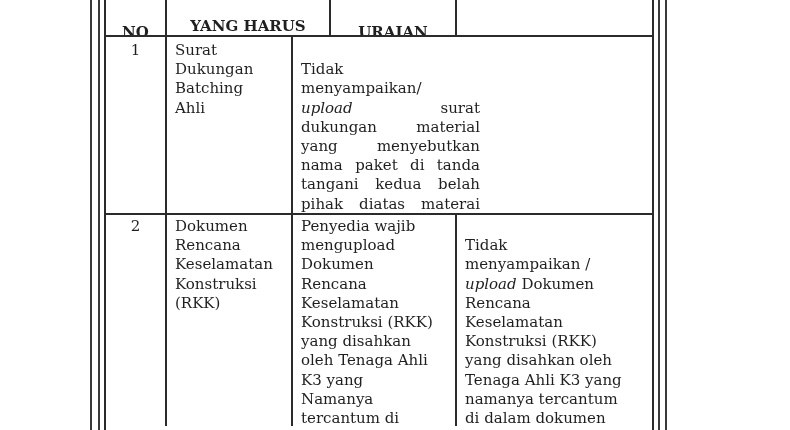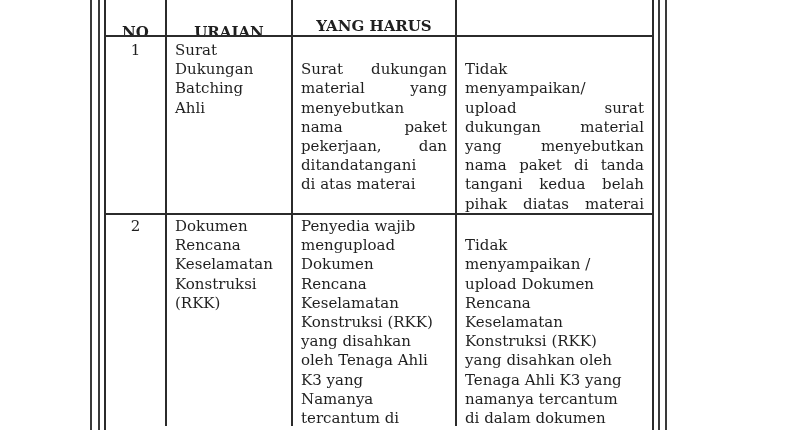--- a/index.html
+++ b/index.html
@@ -67,62 +67,53 @@
 
   .justify-lines {
     text-align: justify;
     text-align-last: justify;
   }
   .last-line-left {
     display: block;
     text-align: left;
     text-align-last: left;
   }
-  .seg-italic { }
+  .seg-italic { font-style: italic; }
 </style>
 </head>
 <body>
 
 <div class="page">
 
   <div class="vline l1"></div>
   <div class="vline l2"></div>
   <div class="vline r1"></div>
   <div class="vline r2"></div>
 
   <div class="doc-table">
 
     <div class="trow header">
       <div class="tcell c-no">
         <span class="hdr-single">NO</span>
       </div>
-      <div class="tcell c-uraian">
-        <span class="hdr-single">URAIAN</span>
-      </div>
       <div class="tcell c-yang">
         <span class="hdr-two">YANG HARUS
 DISAMPAIKAN</span>
+      </div>
+      <div class="tcell c-uraian">
+        <span class="hdr-single">URAIAN</span>
       </div>
     </div>
 
     <div class="trow r1">
       <div class="tcell c-no">1</div>
       <div class="tcell c-uraian">Surat
 Dukungan
 Batching
 Ahli</div>
-      <div class="tcell c-yang justify-lines">
-        <span>Surat dukungan
-material yang
-menyebutkan
-nama paket
-pekerjaan, dan
-ditandatangani</span>
-        <span class="last-line-left">di atas materai</span>
-      </div>
       <div class="tcell c-krit justify-lines">
         <span>Tidak
 menyampaikan/
 </span><span class="seg-italic">upload</span><span> surat
 dukungan material
 yang menyebutkan
 nama paket di tanda
 tangani kedua belah
 pihak diatas materai
 </span>

